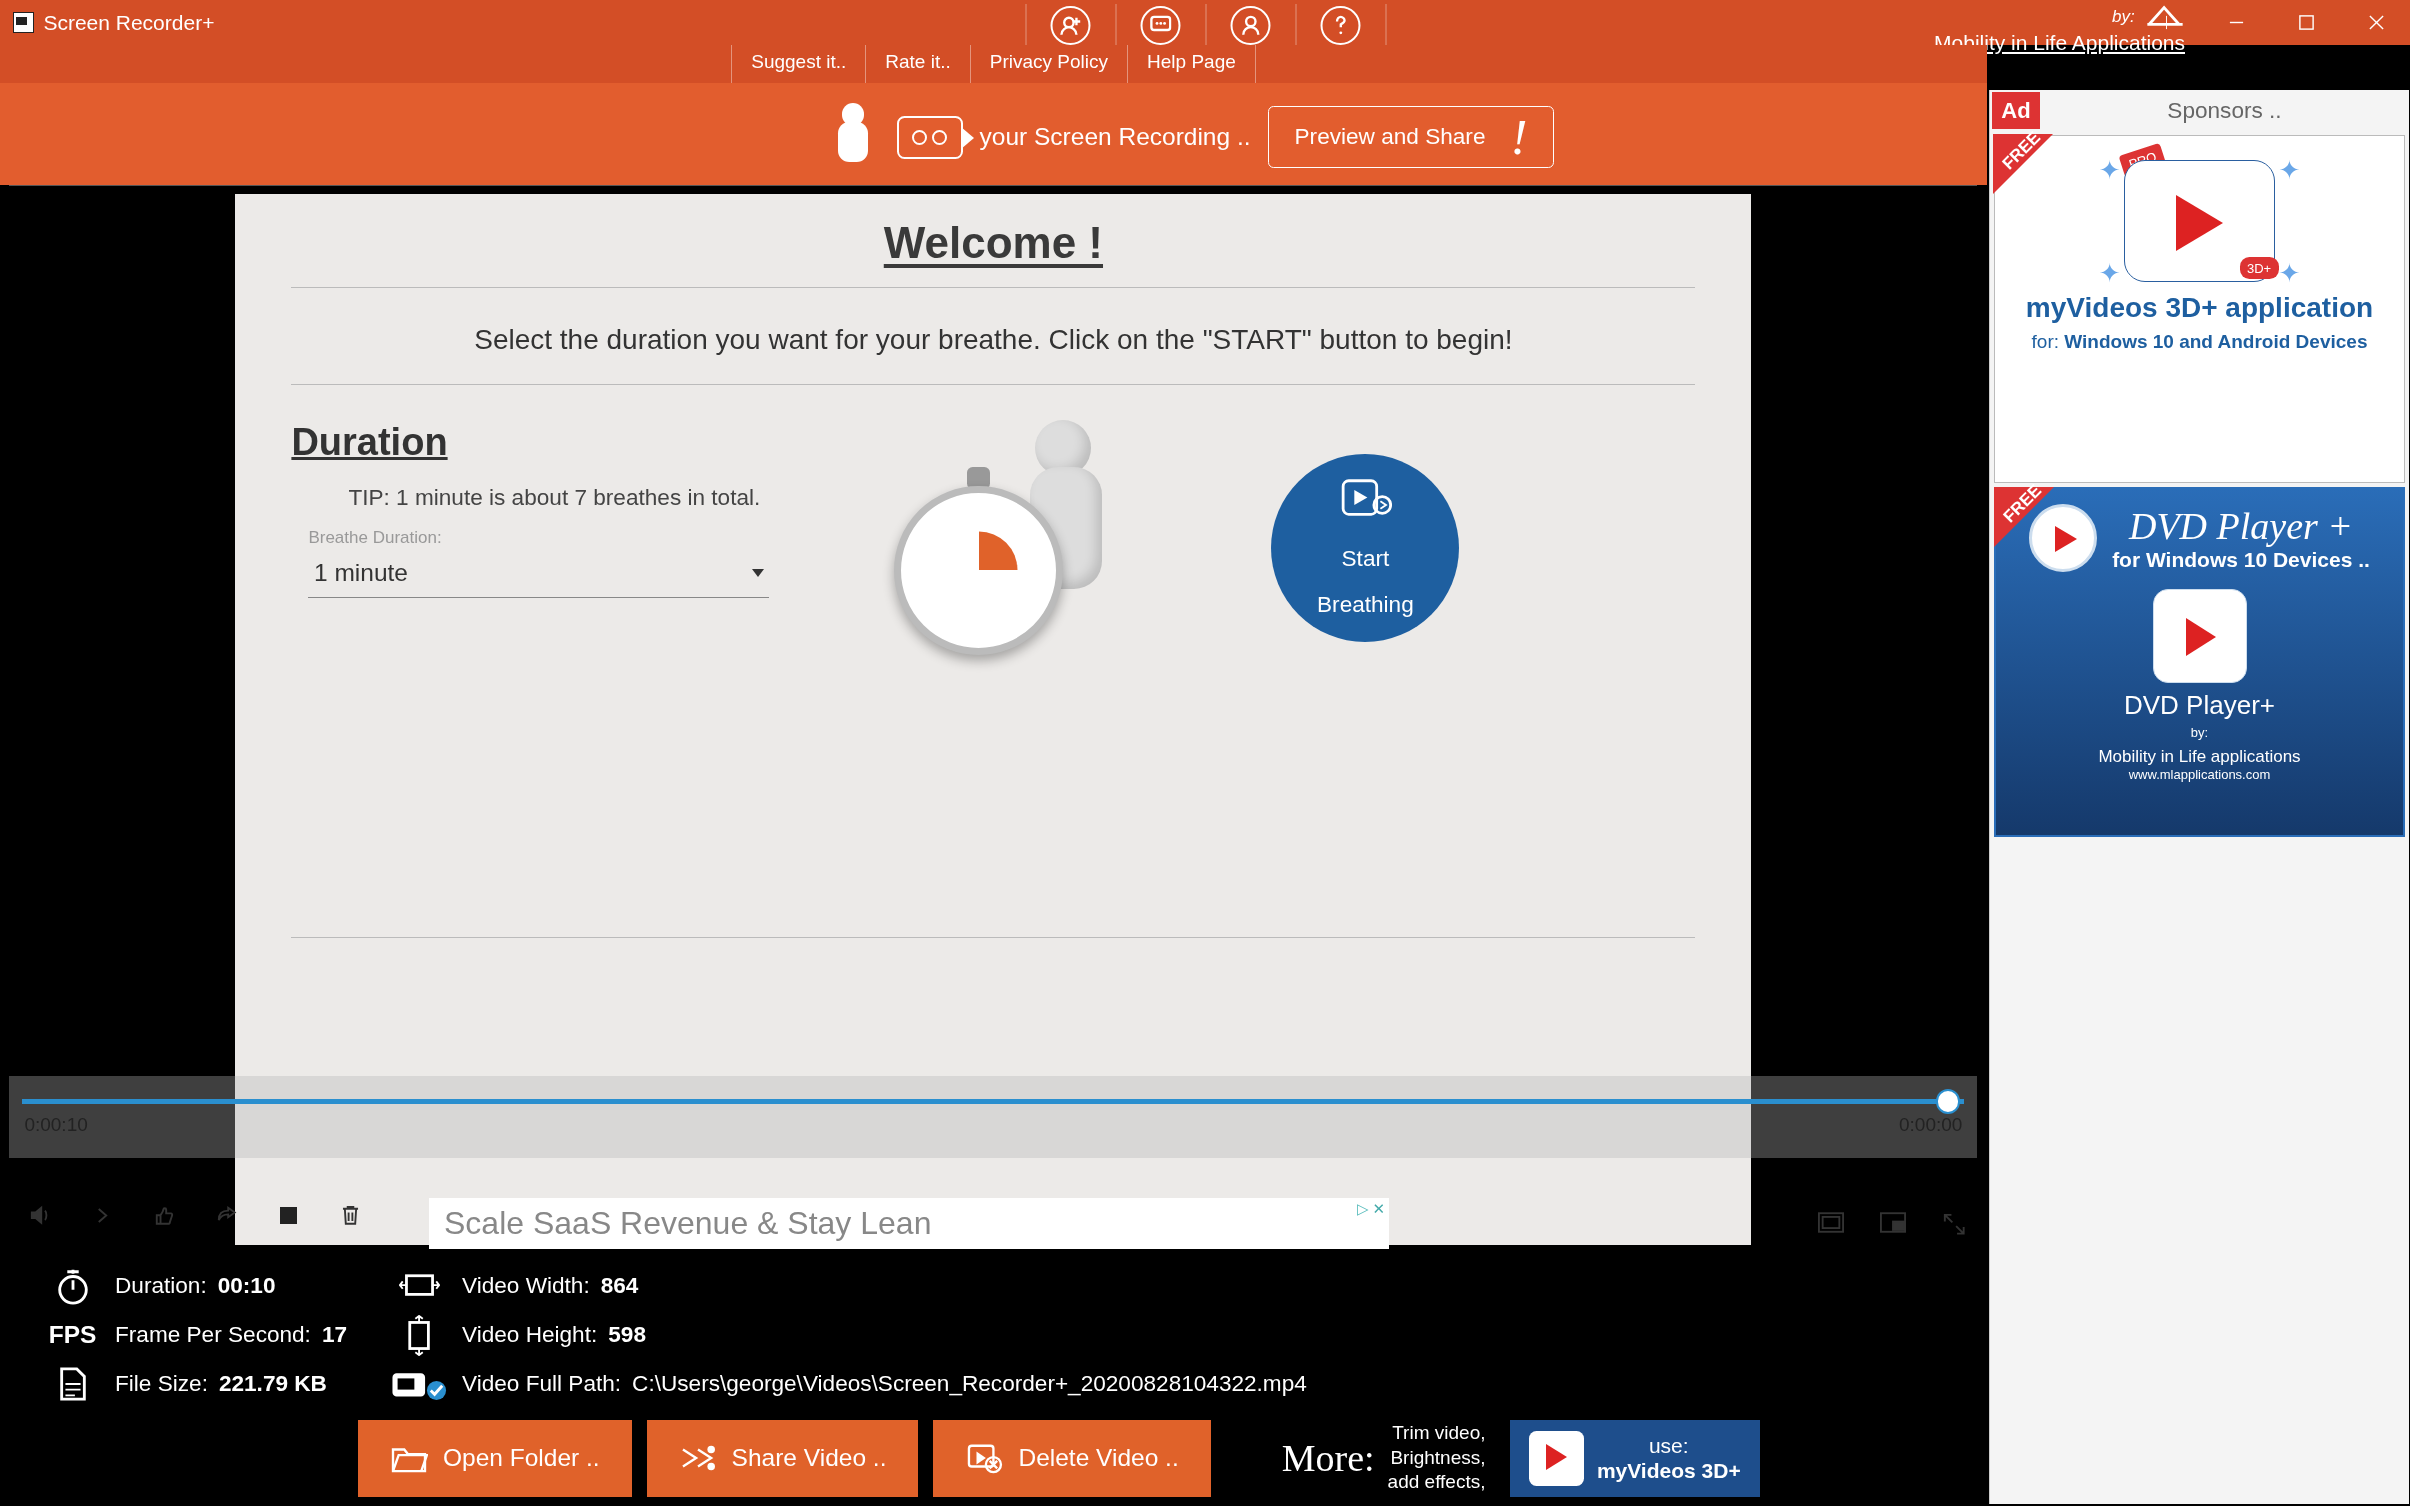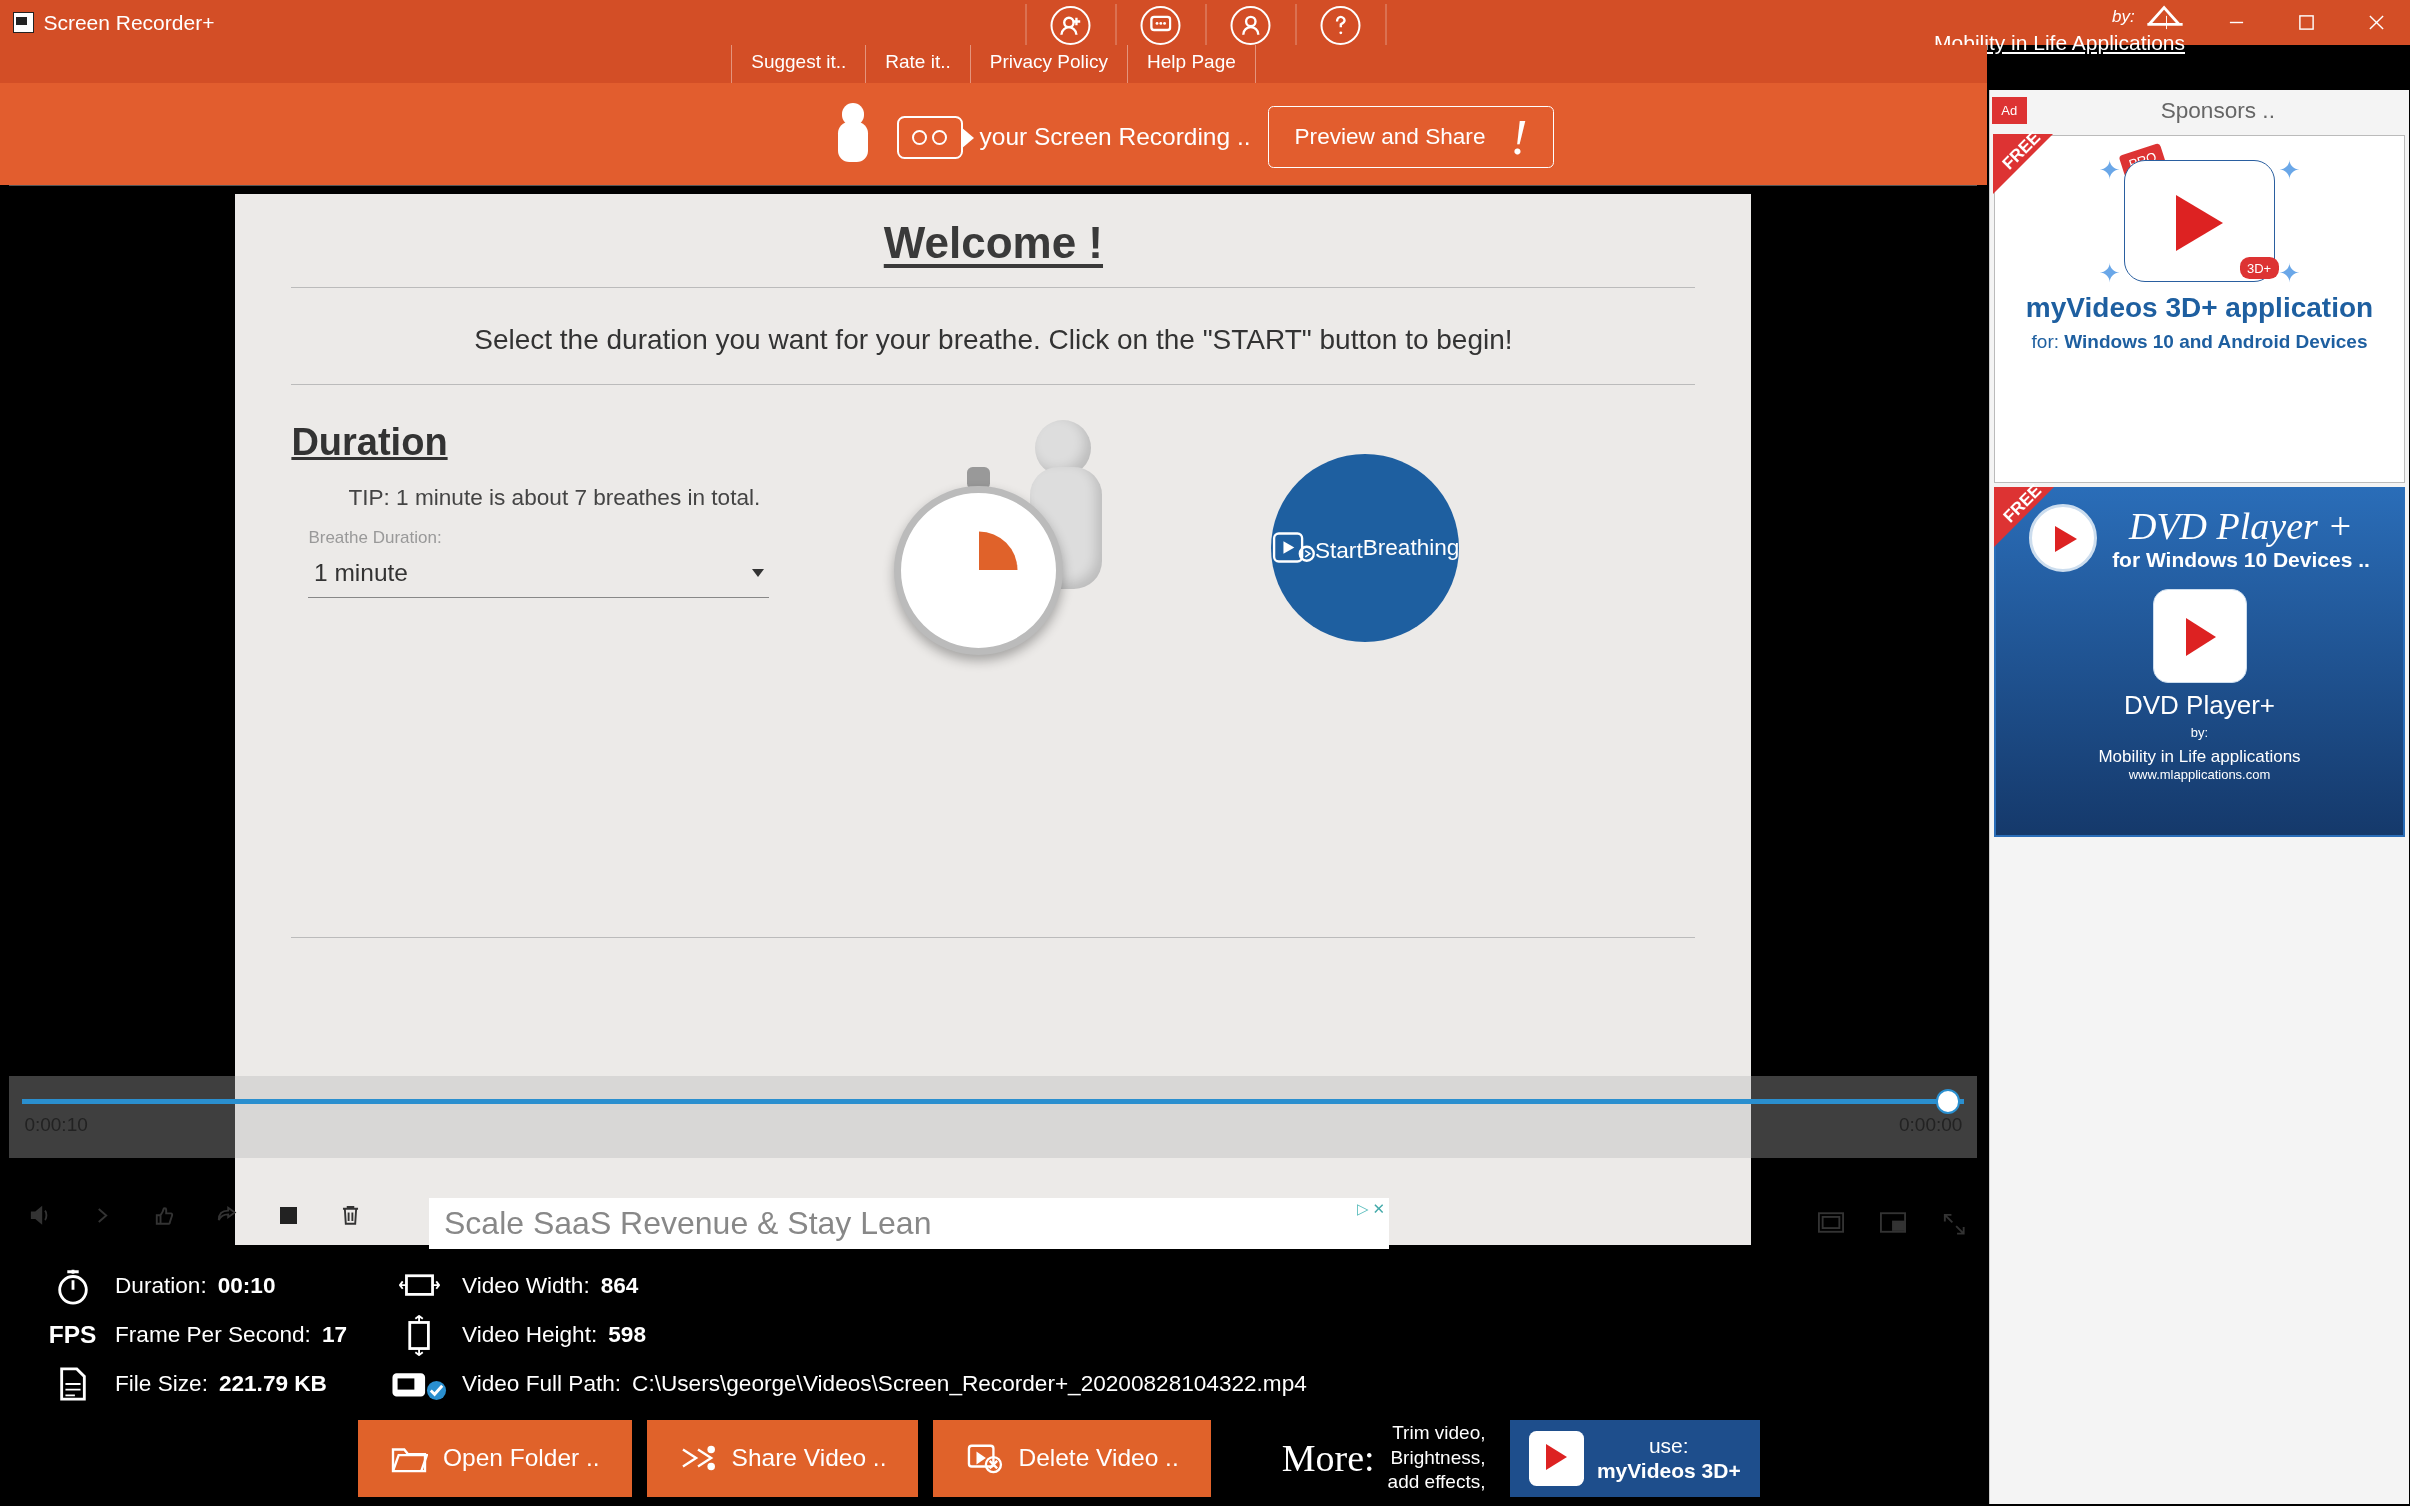--- a/index.html
+++ b/index.html
@@ -66,21 +66,21 @@
 .dur-h { font-size:38px; font-weight:600; text-decoration:underline; margin:36px 0 0 56px; color:#333;}
 .tip { font-size:22.6px; color:#444; margin:21px 0 0 113px;}
 .bd-lbl { font-size:17px; color:#999; margin:17px 0 0 73px;}
 .dd {
   margin:5.6px 0 0 73px; width:461px; border-bottom:1.9px solid #888; padding:5.6px 5.6px 9.4px;
   font-size:24.5px; display:flex; justify-content:space-between; align-items:center;
 }
 .dd .caret { border-left:6.6px solid transparent; border-right:6.6px solid transparent; border-top:8.5px solid #333;}
 .start-circle {
   position:absolute; left:1036px; top:260px; width:188px;height:188px;border-radius:50%;
-  background:#1e5fa0; color:#fff; display:flex; flex-direction:row; align-items:center; justify-content:center;
+  background:#1e5fa0; color:#fff; display:flex; flex-direction:column; align-items:center; justify-content:center;gap:20px;
 }
 .start-circle .lab1{font-size:22.6px;margin-top:7.5px;}
 .start-circle .lab2{font-size:22.6px;}
 .stopwatch {
   position:absolute; left:659px; top:226px; width:245px; height:264px;
 }
 .stopwatch .figure-head{position:absolute;left:141px;top:0;width:56px;height:56px;border-radius:50%;background:#ddd;box-shadow:inset -5.6px -5.6px 11.3px rgba(0,0,0,.15);}
 .stopwatch .figure-body{position:absolute;left:136px;top:47px;width:72px;height:122px;background:#ddd;border-radius:28px;box-shadow:inset -5.6px -5.6px 11.3px rgba(0,0,0,.15);}
 .stopwatch .dial{
   position:absolute; left:0; top:66px; width:169px;height:169px;border-radius:50%;
@@ -147,21 +147,21 @@
 .promo .pic{width:55px;height:55px;background:#fff;border-radius:7.5px;position:relative;}
 .promo .pic::after{content:"";position:absolute;left:17px;top:13px;border-left:21px solid #d22;border-top:13px solid transparent;border-bottom:13px solid transparent;}
 .promo .txt{font-size:21px;text-align:center;line-height:1.2;}
 
 
 .sponsors {
   position:absolute; top:90px; left:1989px; width:420px; height:1414px; background:#f4f4f4;
   border-left:0.9px solid #ccc;
 }
 .sponsors .hdr{height:41px;display:flex;align-items:center;}
-.sponsors .ad-tag{background:#d33;color:#fff;font-size:13px;padding:5.6px 9.4px;margin-left:1.9px;}
+.sponsors .ad-tag{background:#d33;color:#fff;font-size:22px;padding:5.6px 9.4px;margin-left:1.9px;font-weight:bold;}
 .sponsors .sp-lbl{flex:1;text-align:center;font-size:22.6px;color:#666;}
 .card{margin:3.8px;border:0.9px solid #bbb;background:#fff;position:relative;padding:9.4px;}
 .card .free{
   position:absolute;left:-1.9px;top:-1.9px;width:0;height:0;
   border-top:60px solid #d33;border-right:60px solid transparent;
 }
 .card .free span{position:absolute;left:5.6px;top:-53px;transform:rotate(-45deg);color:#fff;font-weight:bold;font-size:17px;}
 .card1{height:348px;text-align:center;}
 .card1 .icon{
   width:151px;height:122px;background:#fff;border:1.9px solid #2a5fa0;border-radius:21px;margin:15px auto 9.4px;

